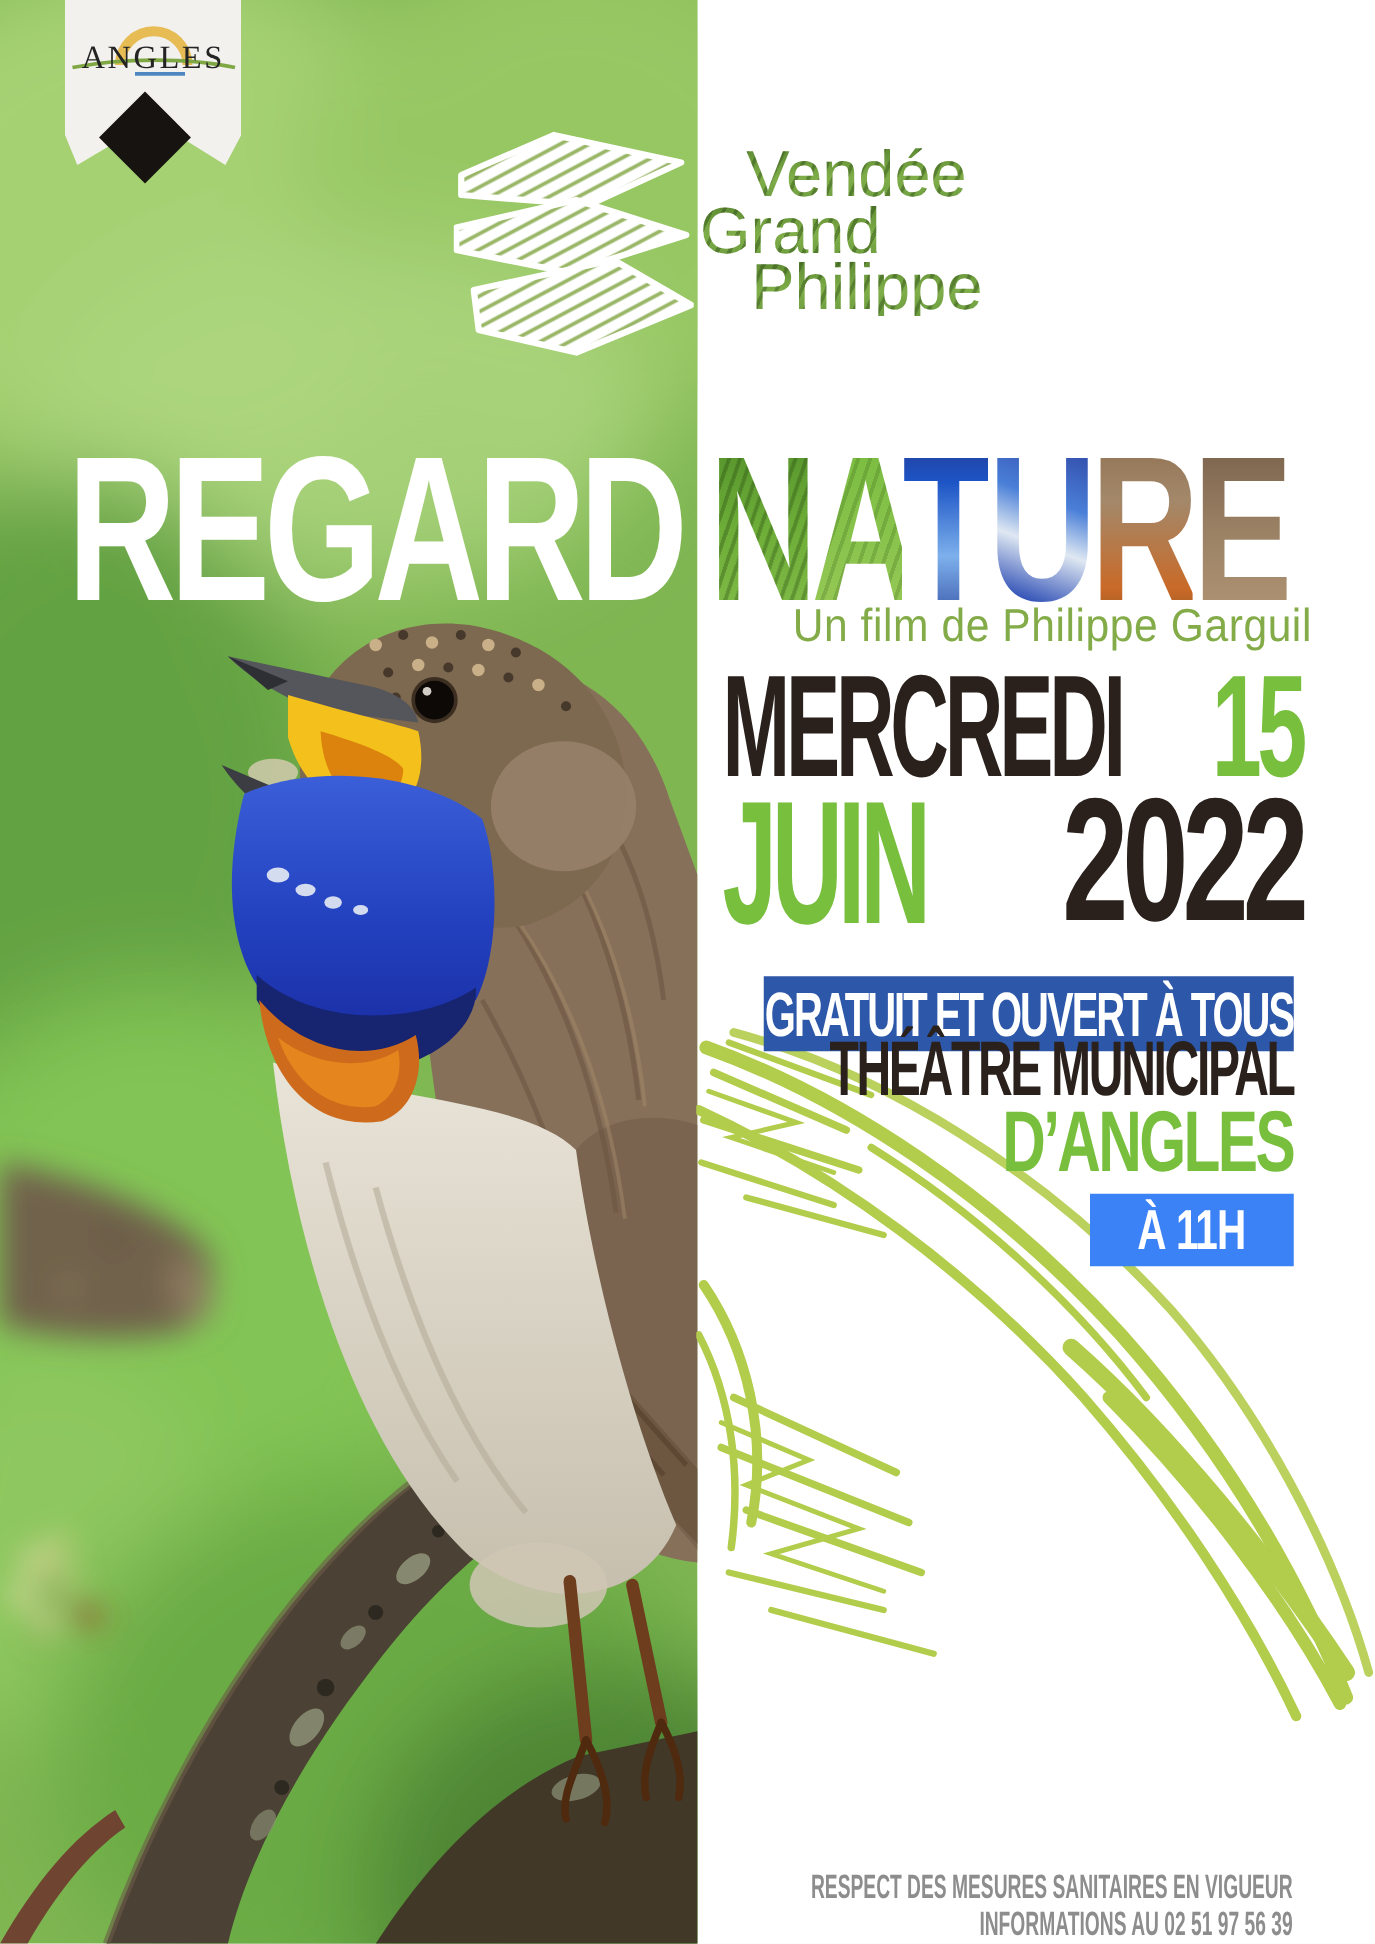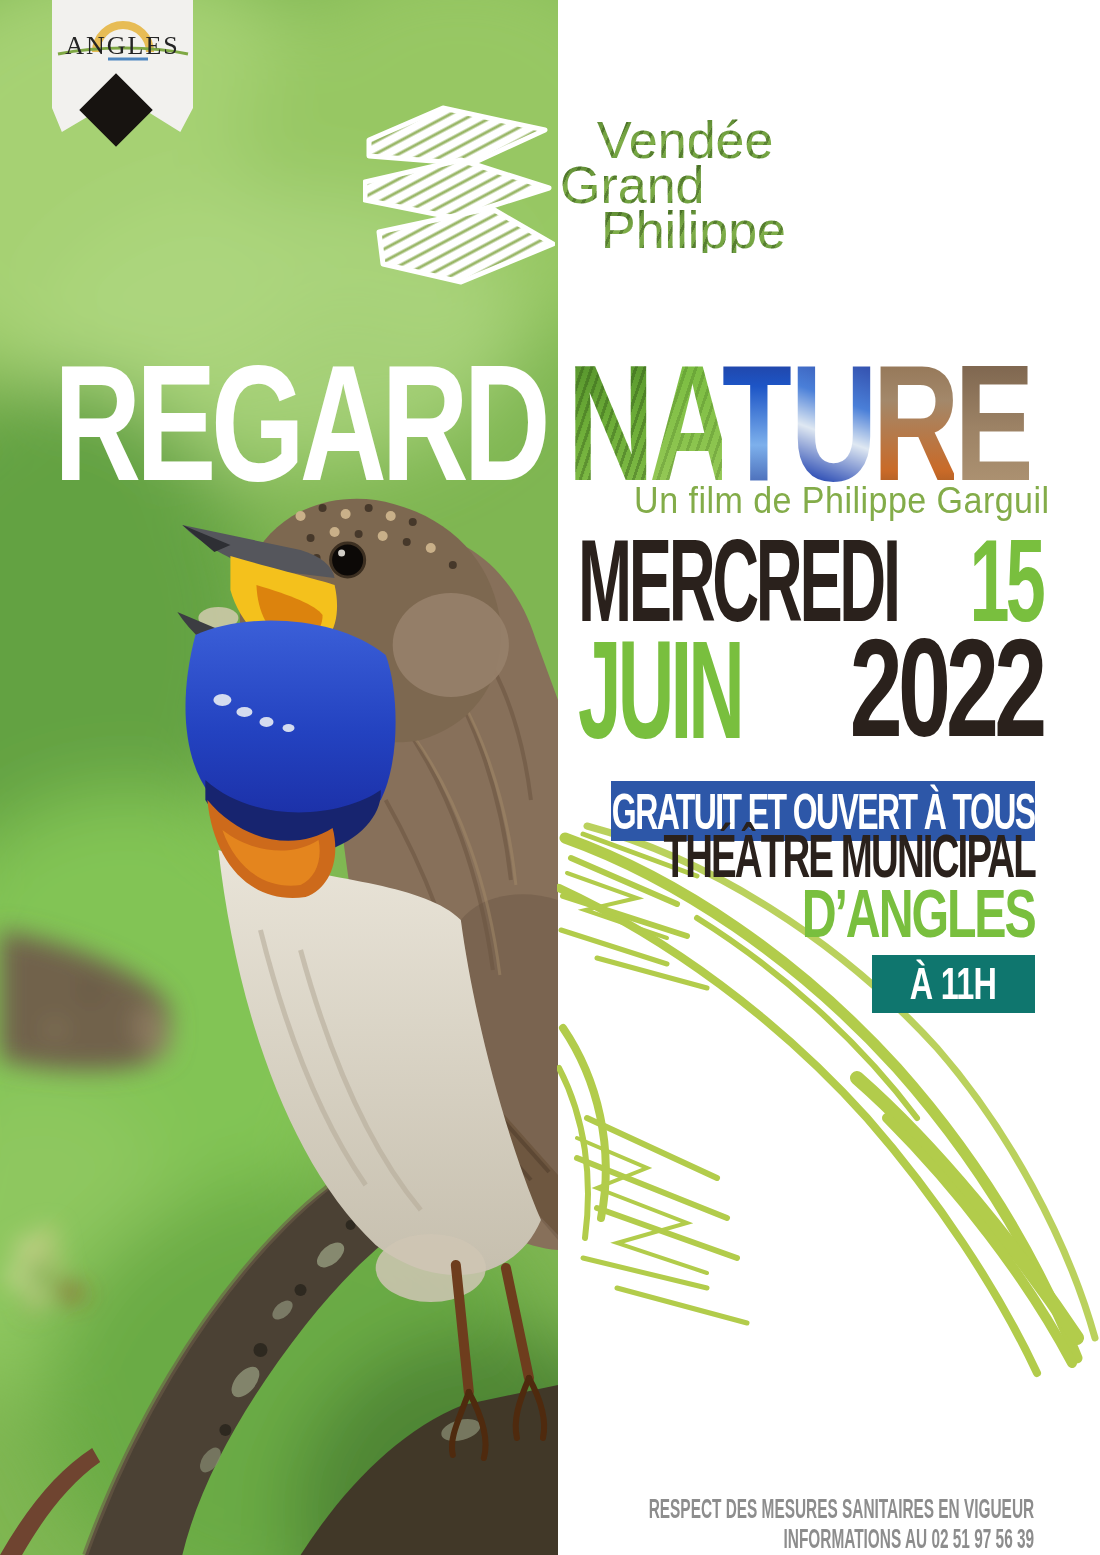--- a/index.html
+++ b/index.html
@@ -59,21 +59,21 @@
   .w-2022{right:58px;top:618px;font-size:140px;letter-spacing:-7px;transform:scaleX(.68);transform-origin:100% 0;}
 
   .blue-banner{position:absolute;left:611px;top:756px;width:424px;height:60px;background:#2d57a8;
     display:flex;align-items:flex-end;justify-content:center;z-index:2;margin-top:25px;}
   .blue-banner span{color:#ffffff;font-weight:700;font-size:50px;letter-spacing:-2.5px;
     transform:scaleX(.64);white-space:nowrap;}
 
   .w-theatre{right:65px;top:825px;font-size:62px;letter-spacing:-3px;transform:scaleX(.62);transform-origin:100% 0;z-index:2;}
   .w-dangles{right:65px;top:879px;font-size:69px;letter-spacing:-3px;transform:scaleX(.70);transform-origin:100% 0;z-index:2;}
 
-  .time-box{position:absolute;left:872px;top:955px;width:163px;height:58px;background:#0f766e;
+  .time-box{position:absolute;left:872px;top:955px;width:163px;height:58px;background:#3b82f6;
     display:flex;align-items:center;justify-content:center;z-index:2;}
   .time-box span{color:#ffffff;font-weight:700;font-size:45px;letter-spacing:-1px;transform:scaleX(.72);white-space:nowrap;}
 
   .sketch{position:absolute;left:557px;top:758px;z-index:1;}
 
   .footer{position:absolute;right:66px;top:1494px;text-align:right;color:#8d8d8d;font-weight:700;
     font-size:27px;line-height:30px;letter-spacing:0;transform:scaleX(.57);transform-origin:100% 0;white-space:nowrap;z-index:2;}
 </style>
 </head>
 <body>

